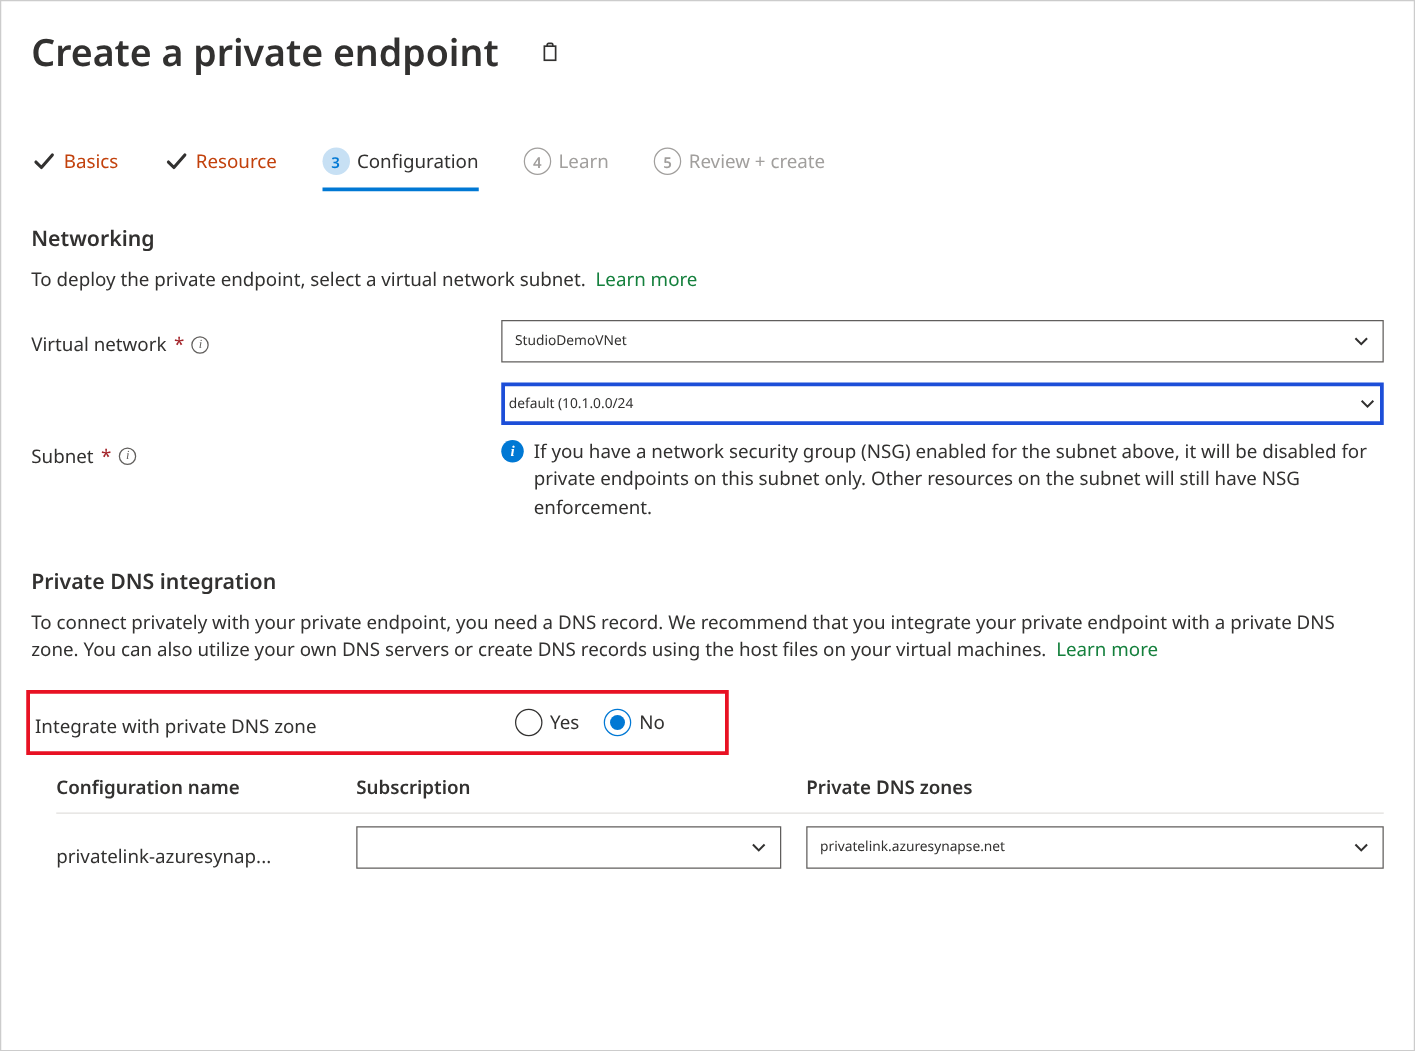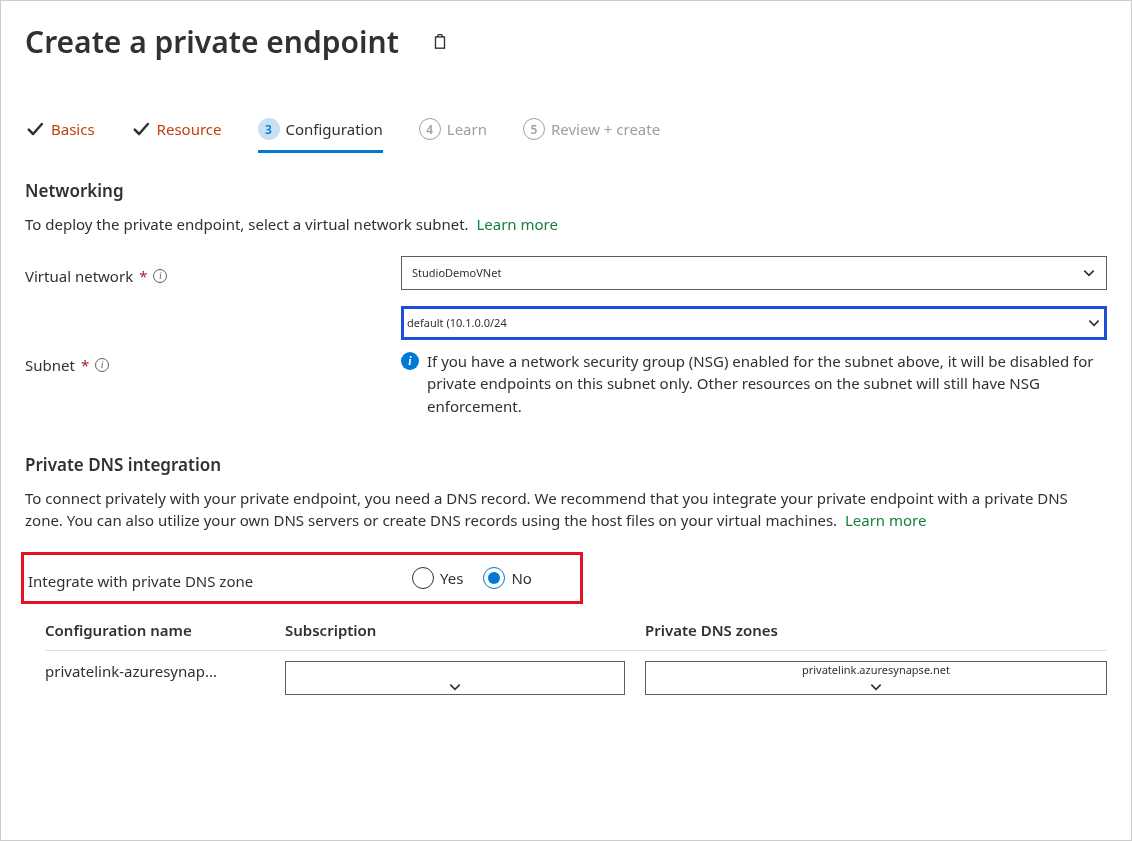--- a/index.html
+++ b/index.html
@@ -196,33 +196,33 @@
   .dns-table .thead {
     display: flex;
     font-weight: 600;
     font-size: 15px;
     padding-bottom: 10px;
     border-bottom: 1px solid #e1dfdd;
     margin-bottom: 10px;
   }
   .dns-table .trow {
     display: flex;
-    align-items: flex-start;
+    align-items: flex-end;
   }
   .col-config { width: 240px; }
   .col-sub { width: 360px; padding-right: 20px; }
   .col-zone { flex: 1; }
   .trow .col-config {
     font-size: 15px;
     white-space: nowrap;
     overflow: hidden;
     text-overflow: ellipsis;
     padding-right: 16px;
   }
-  .trow .select-box { height: 34px; flex-direction: column; }
+  .trow .select-box { height: 34px; }
 </style>
 </head>
 <body>
 
 <div class="page">
 
   <div class="title-row">
     <h1>Create a private endpoint</h1>
     <span class="copy-icon">
       <svg width="18" height="18" viewBox="0 0 16 16" fill="none" stroke="#323130" stroke-width="1.2">

